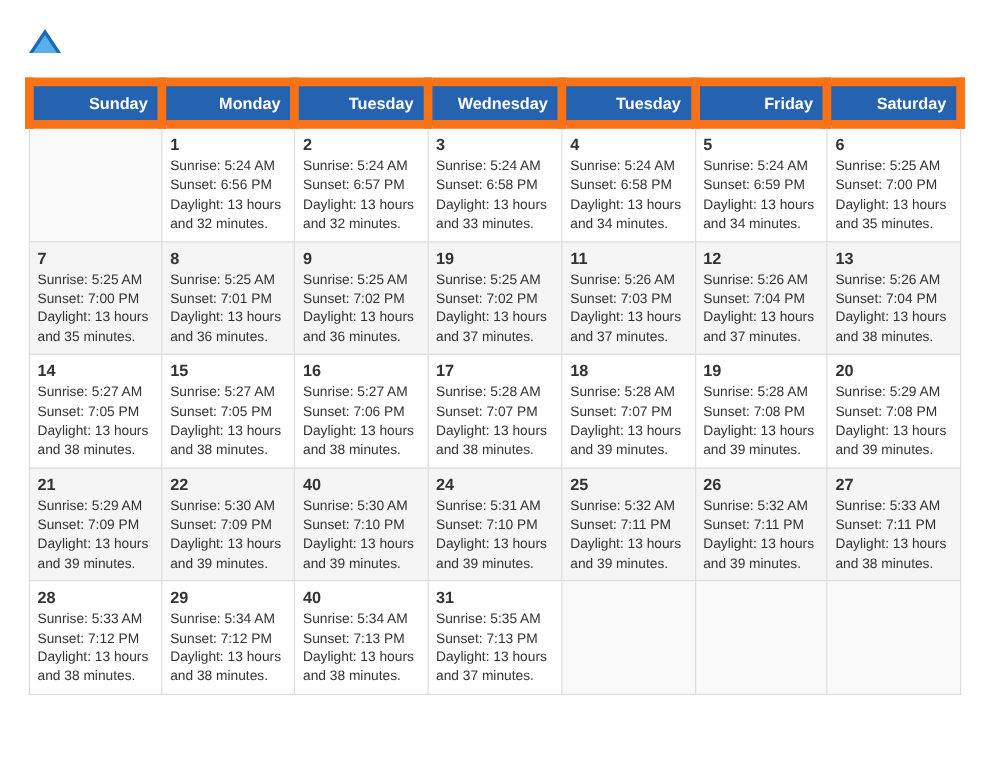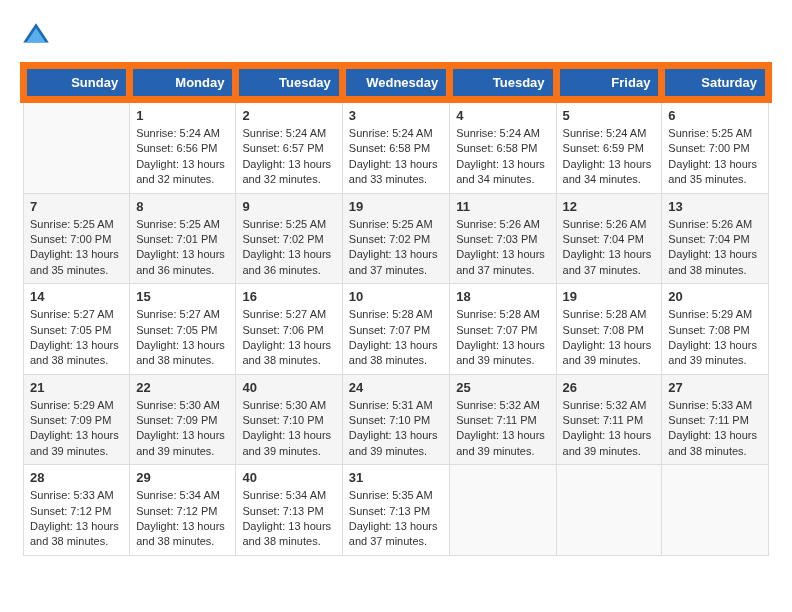--- a/index.html
+++ b/index.html
@@ -184,21 +184,21 @@
         </td>
         <td>
           <span class="day-num">15</span>
           <div class="day-info">Sunrise: 5:27 AM<br>Sunset: 7:05 PM<br>Daylight: 13 hours<br>and 38 minutes.</div>
         </td>
         <td>
           <span class="day-num">16</span>
           <div class="day-info">Sunrise: 5:27 AM<br>Sunset: 7:06 PM<br>Daylight: 13 hours<br>and 38 minutes.</div>
         </td>
         <td>
-          <span class="day-num">10</span>
+          <span class="day-num">17</span>
           <div class="day-info">Sunrise: 5:28 AM<br>Sunset: 7:07 PM<br>Daylight: 13 hours<br>and 38 minutes.</div>
         </td>
         <td>
           <span class="day-num">18</span>
           <div class="day-info">Sunrise: 5:28 AM<br>Sunset: 7:07 PM<br>Daylight: 13 hours<br>and 39 minutes.</div>
         </td>
         <td>
           <span class="day-num">19</span>
           <div class="day-info">Sunrise: 5:28 AM<br>Sunset: 7:08 PM<br>Daylight: 13 hours<br>and 39 minutes.</div>
         </td>

